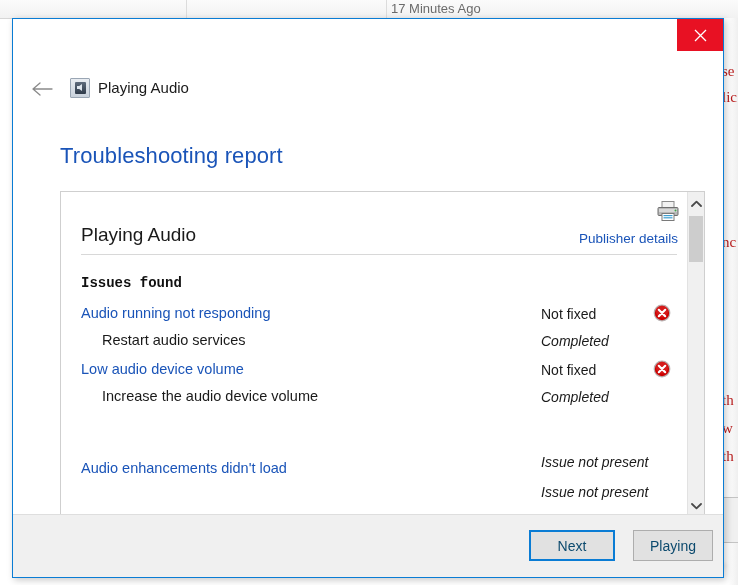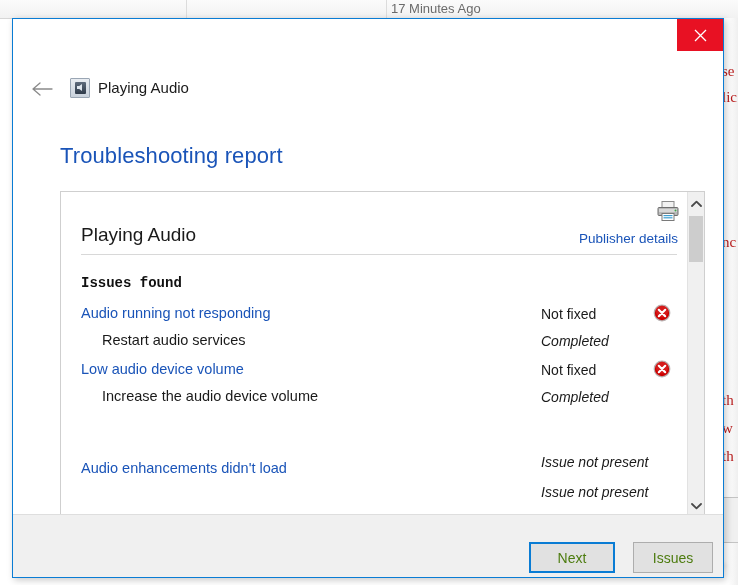--- a/index.html
+++ b/index.html
@@ -280,27 +280,26 @@
     border-top: 1px solid #dedede;
   }
   .btn {
     position: absolute;
     top: 15px;
     height: 31px;
     background: #e1e1e1;
     border: 1px solid #adadad;
     box-sizing: border-box;
     font-size: 14px;
-    color: #4d7c0f;
+    color: #0c4a6e;
     font-family: "Liberation Sans", sans-serif;
     cursor: pointer;
     display: flex;
     align-items: center;
     justify-content: center;
-    margin-top: 12px;
   }
   .btn-next {
     left: 516px;
     width: 86px;
     border: 2px solid #0a7cd4;
     background: #e1e1e1;
   }
   .btn-cancel {
     left: 620px;
     width: 80px;
@@ -431,15 +430,15 @@
       <div class="sb-arrow down">
         <svg width="11" height="8" viewBox="0 0 11 8">
           <path d="M1 2 L5.5 6.4 L10 2" stroke="#4a4a4a" stroke-width="1.8" fill="none" stroke-linecap="round" stroke-linejoin="round"></path>
         </svg>
       </div>
     </div>
   </div>
 
   <div class="footer">
     <div class="btn btn-next">Next</div>
-    <div class="btn btn-cancel">Issues</div>
+    <div class="btn btn-cancel">Playing</div>
   </div>
 </div>
 
 </body></html>

